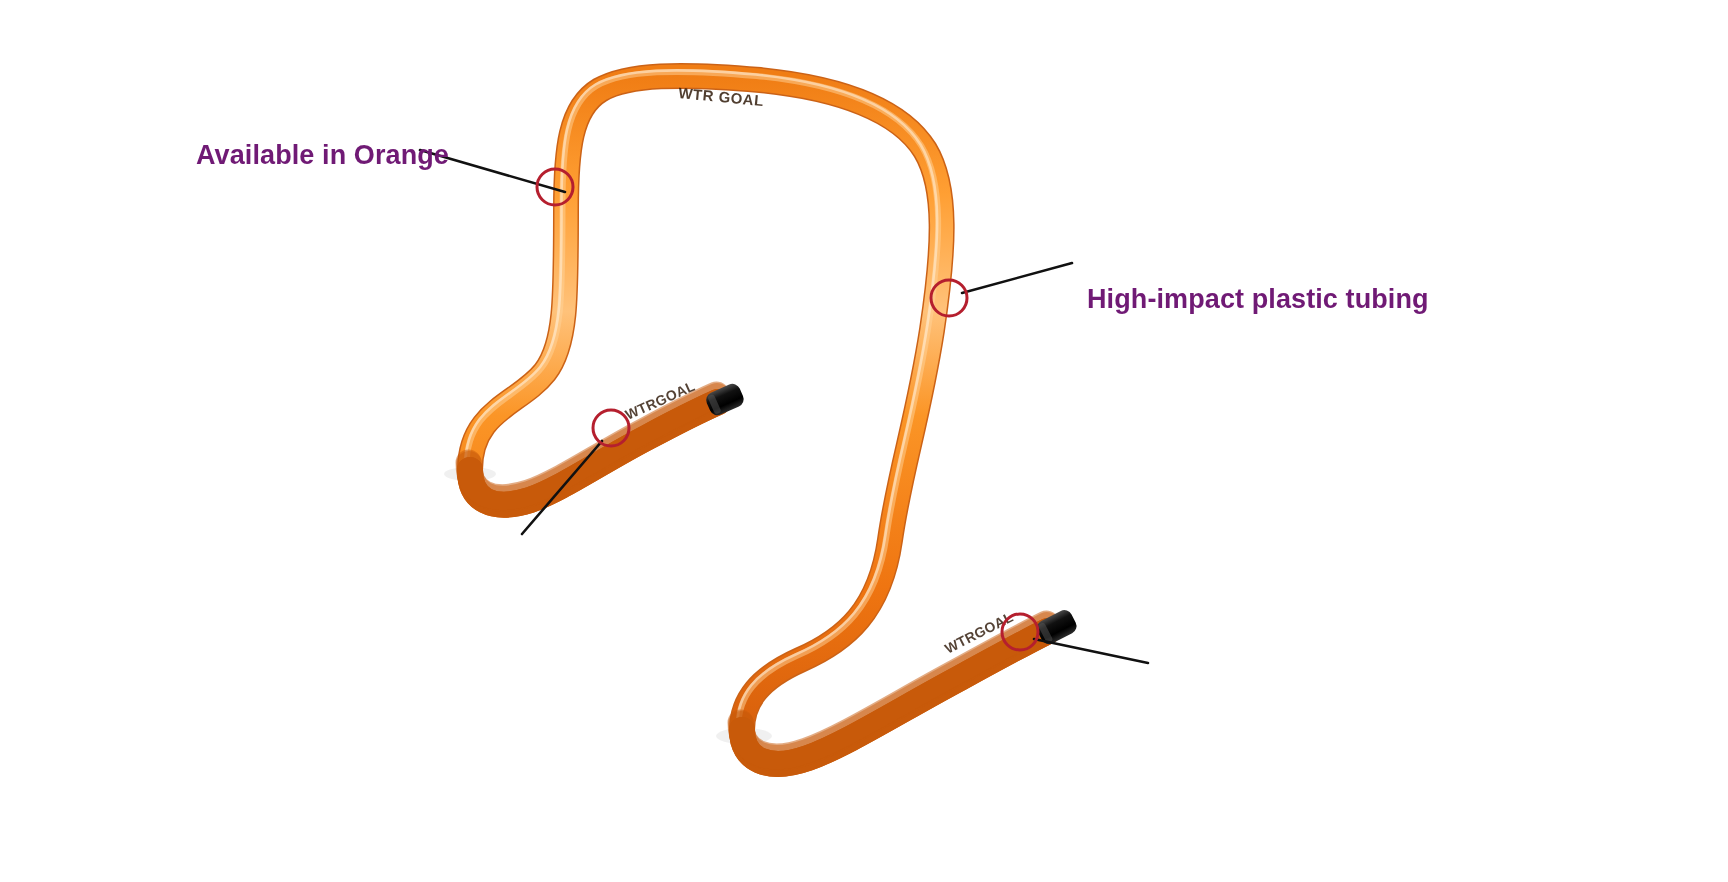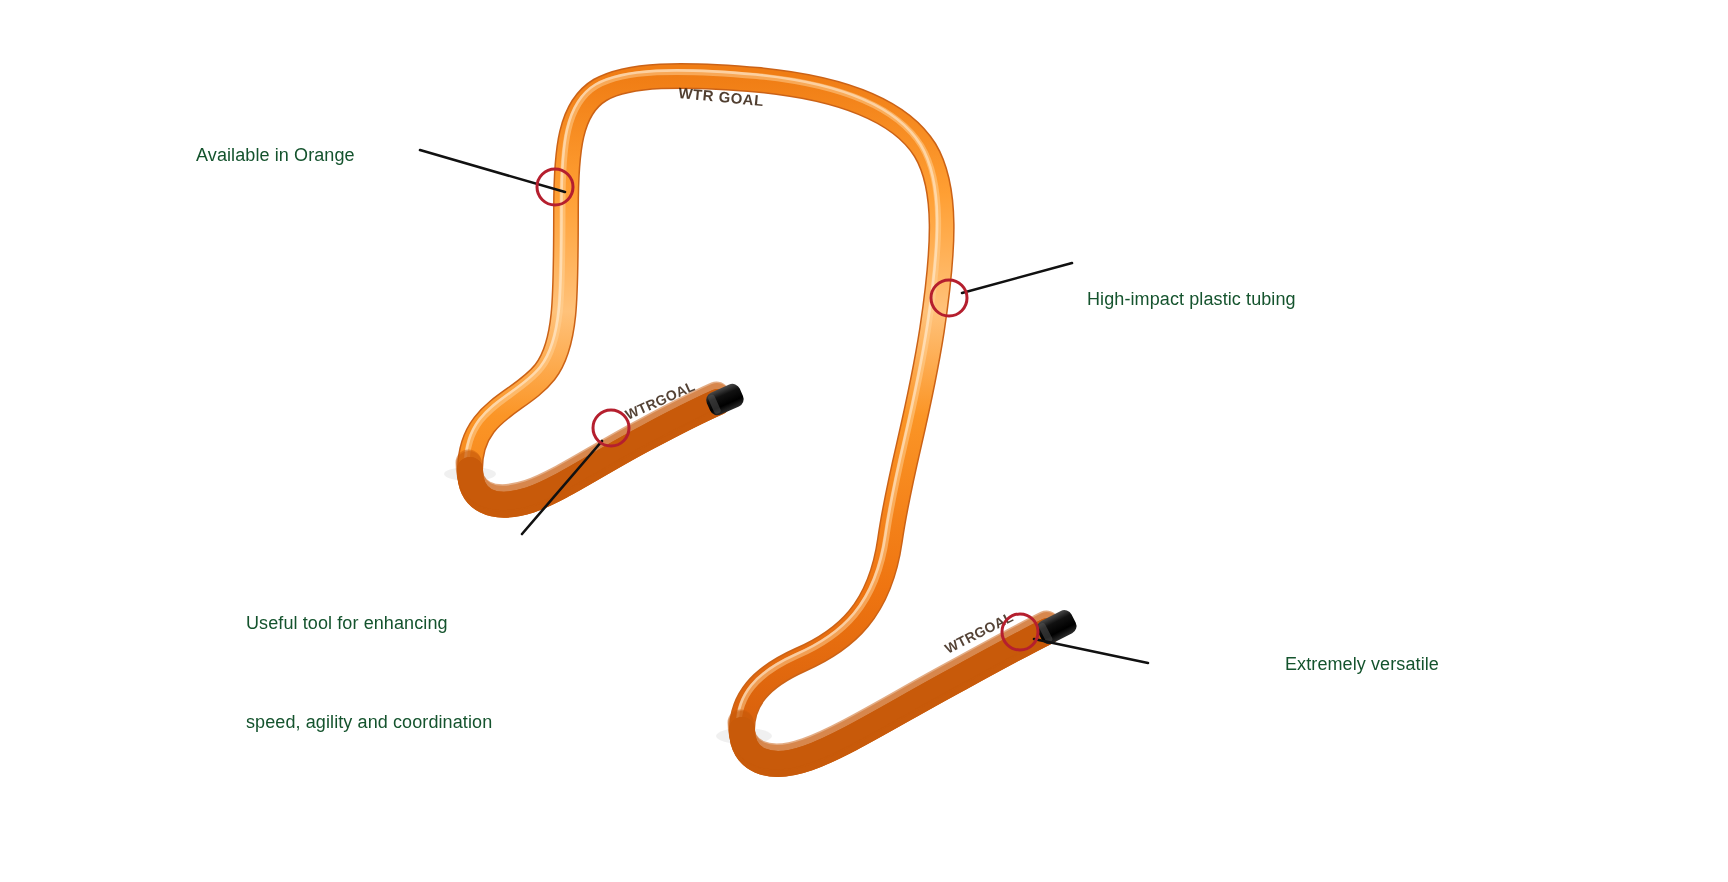--- a/index.html
+++ b/index.html
@@ -21,27 +21,27 @@
   }
   #art {
     position: absolute;
     inset: 0;
     width: 1728px;
     height: 882px;
     display: block;
   }
   .callout-label {
     position: absolute;
-    color: #14532d;
+    color: #701a75;
     font-family: "Liberation Sans", sans-serif;
-    font-size: 18px;
+    font-size: 27px;
     line-height: 32px;
     letter-spacing: 0.1px;
     white-space: pre;
-    font-weight: 400;
+    font-weight: 700;
   }
   .callout-label.two-line { line-height: 33px; }
   #label-available  { left: 196px;  top: 139px; }
   #label-tubing     { left: 1087px; top: 255px; margin-top: 28px; }
   #label-useful     { left: 246px;  top: 541px; }
   #label-versatile  { left: 1285px; top: 648px; }
 </style>
 </head>
 <body>
 
@@ -158,20 +158,15 @@
           <line x1="1148" y1="663" x2="1034" y2="639" stroke="#111111" stroke-width="2.6" stroke-linecap="round"></line>
           <circle cx="1020" cy="632" r="18" fill="none" stroke="#b51f2e" stroke-width="3"></circle>
         </g>
       </g>
   </svg>
 
   <div class="callout-label" id="label-available">Available in Orange</div>
 
   <div class="callout-label" id="label-tubing">High-impact plastic tubing</div>
 
-  <div class="callout-label two-line" id="label-useful">
-    <div>Useful tool for enhancing</div>
-    <div>speed, agility and coordination</div>
-  </div>
 
-  <div class="callout-label" id="label-versatile">Extremely versatile</div>
 
 </div>
 
 </body></html>

